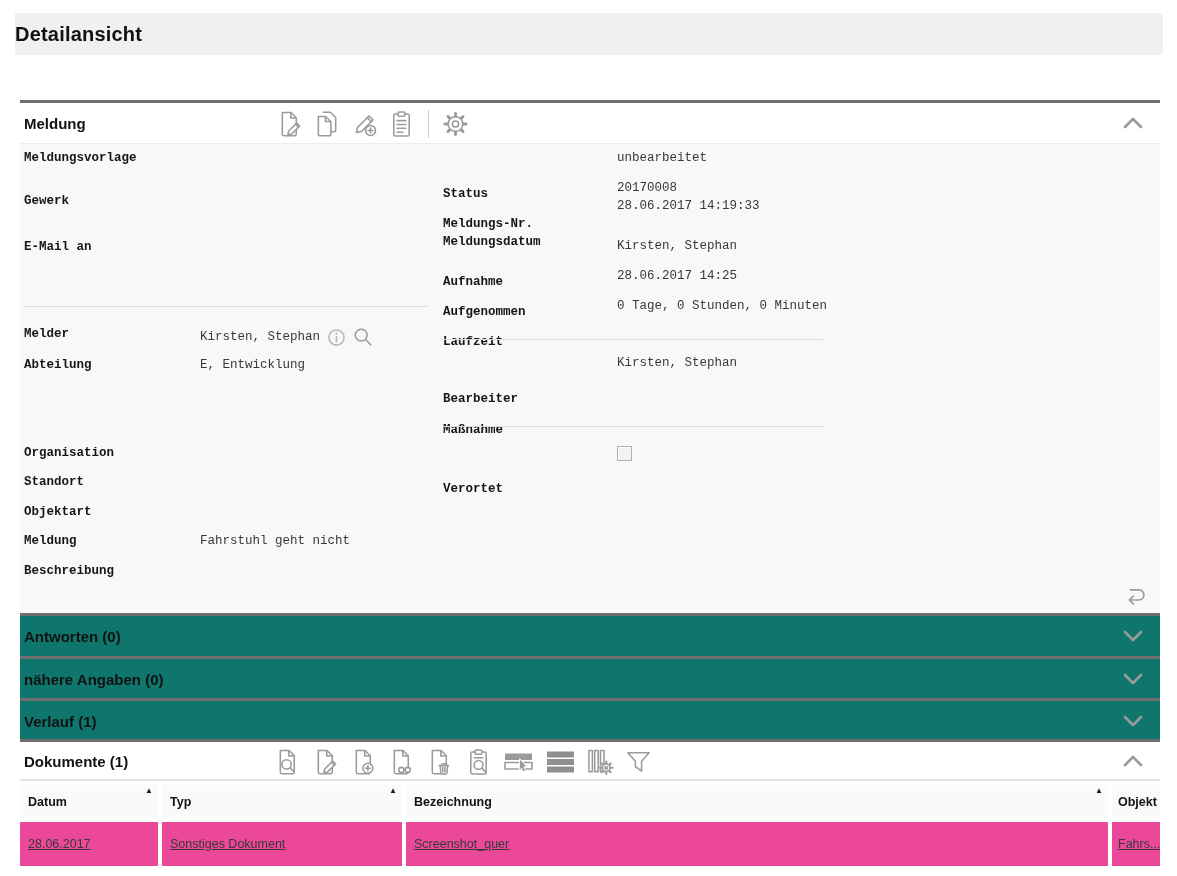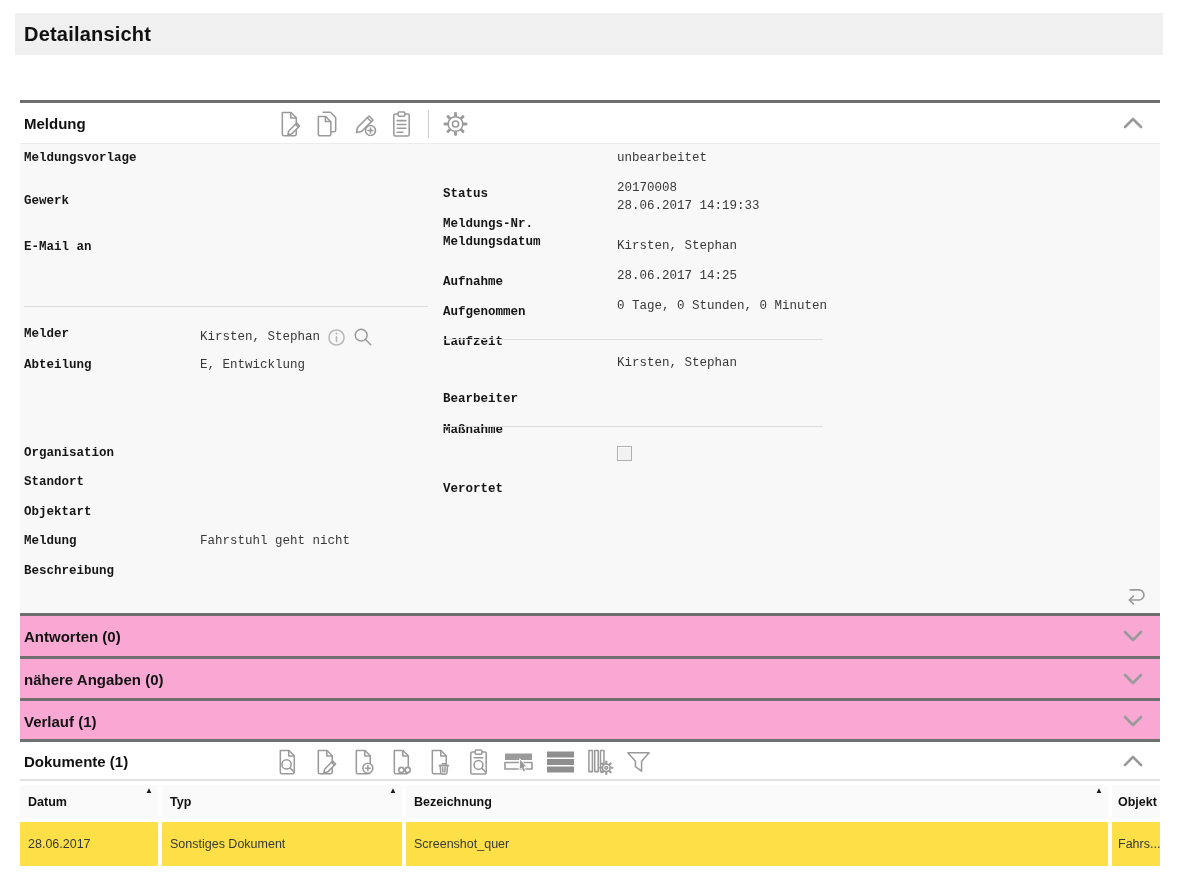--- a/index.html
+++ b/index.html
@@ -2,31 +2,31 @@
 <html><head>
 <meta charset="utf-8">
 <style>
   * { box-sizing: border-box; margin: 0; padding: 0; }
   html,body { background:#fff; }
   body { font-family:"Liberation Sans", sans-serif; }
   #app { position:relative; width:1177px; height:876px; background:#fff; overflow:hidden; }
 
   
   .titlebar { position:absolute; left:15px; top:13px; width:1148px; height:42px; background:#f0f0f0; display:flex; align-items:center; }
-  .titlebar .t { font-size:20px; font-weight:bold; color:#111; padding-left:9px; letter-spacing:0.2px; }
+  .titlebar .t { font-size:20px; font-weight:bold; color:#111; letter-spacing:0.2px; }
 
   
   .hr-dark { position:absolute; left:20px; width:1140px; height:3px; background:#6f6f6f; }
   .hr-light { position:absolute; left:20px; width:1140px; height:2px; background:#e3e3e3; }
 
   
   .sec-head { position:absolute; left:20px; width:1140px; height:40px; }
   .sec-head .sec-title { position:absolute; left:4px; top:50%; transform:translateY(-50%); font-size:15px; font-weight:bold; color:#111; }
   .bg-white { background:#fff; }
-  .bg-faint { background:#f9a8d4; }
+  .bg-faint { background:#0f766e; }
 
   
   .chevbtn { position:absolute; right:14px; top:50%; transform:translateY(-50%); width:26px; height:18px; display:flex; align-items:center; justify-content:center; cursor:pointer; }
 
   
   .icon svg { stroke:#9a9a9a; fill:none; stroke-width:1.6; stroke-linecap:round; stroke-linejoin:round; display:block; }
   .tbicon { width:27px; height:29px; display:inline-flex; align-items:center; justify-content:center; cursor:pointer; }
   .mtb { position:absolute; left:257px; top:6px; display:flex; align-items:center; gap:10px; }
   .dtb { position:absolute; left:255px; top:5px; display:flex; align-items:center; gap:11px; }
   .vsep { width:1px; height:28px; background:#ccc; margin:0 3px; }
@@ -45,21 +45,21 @@
   .checkbox { width:15px; height:15px; background:#f2f2f2; border:1px solid #b0b0b0; box-shadow: inset 1px 1px 0 #fcfcfc; cursor:pointer; }
 
   .returnbtn { position:absolute; left:1122px; top:582px; width:30px; height:26px; cursor:pointer; }
 
   
   .tbl { position:absolute; left:20px; top:785px; width:1140px; }
   .thead { display:flex; gap:4px; height:33px; }
   .th { background:#fafafa; position:relative; display:flex; align-items:center; font-size:12.5px; font-weight:bold; color:#111; padding-left:8px; cursor:pointer; }
   .th .sort { position:absolute; right:5px; top:1px; font-size:8px; color:#1a1a1a; }
   .trow { display:flex; gap:4px; height:44px; margin-top:4px; cursor:pointer; }
-  .td { background:#fde047; display:flex; align-items:center; font-size:12.5px; color:#383838; padding-left:8px; white-space:nowrap; overflow:hidden; }
+  .td { background:#ec4899; display:flex; align-items:center; font-size:12.5px; color:#383838; padding-left:8px; white-space:nowrap; overflow:hidden;text-decoration:underline; }
   .c0 { width:138px; flex:0 0 138px; }
   .c1 { width:240px; flex:0 0 240px; }
   .c2 { width:702px; flex:0 0 702px; }
   .c3 { width:48px;  flex:0 0 48px; padding-left:6px; }
 </style>
 </head>
 <body>
 
 <div id="app">
 

